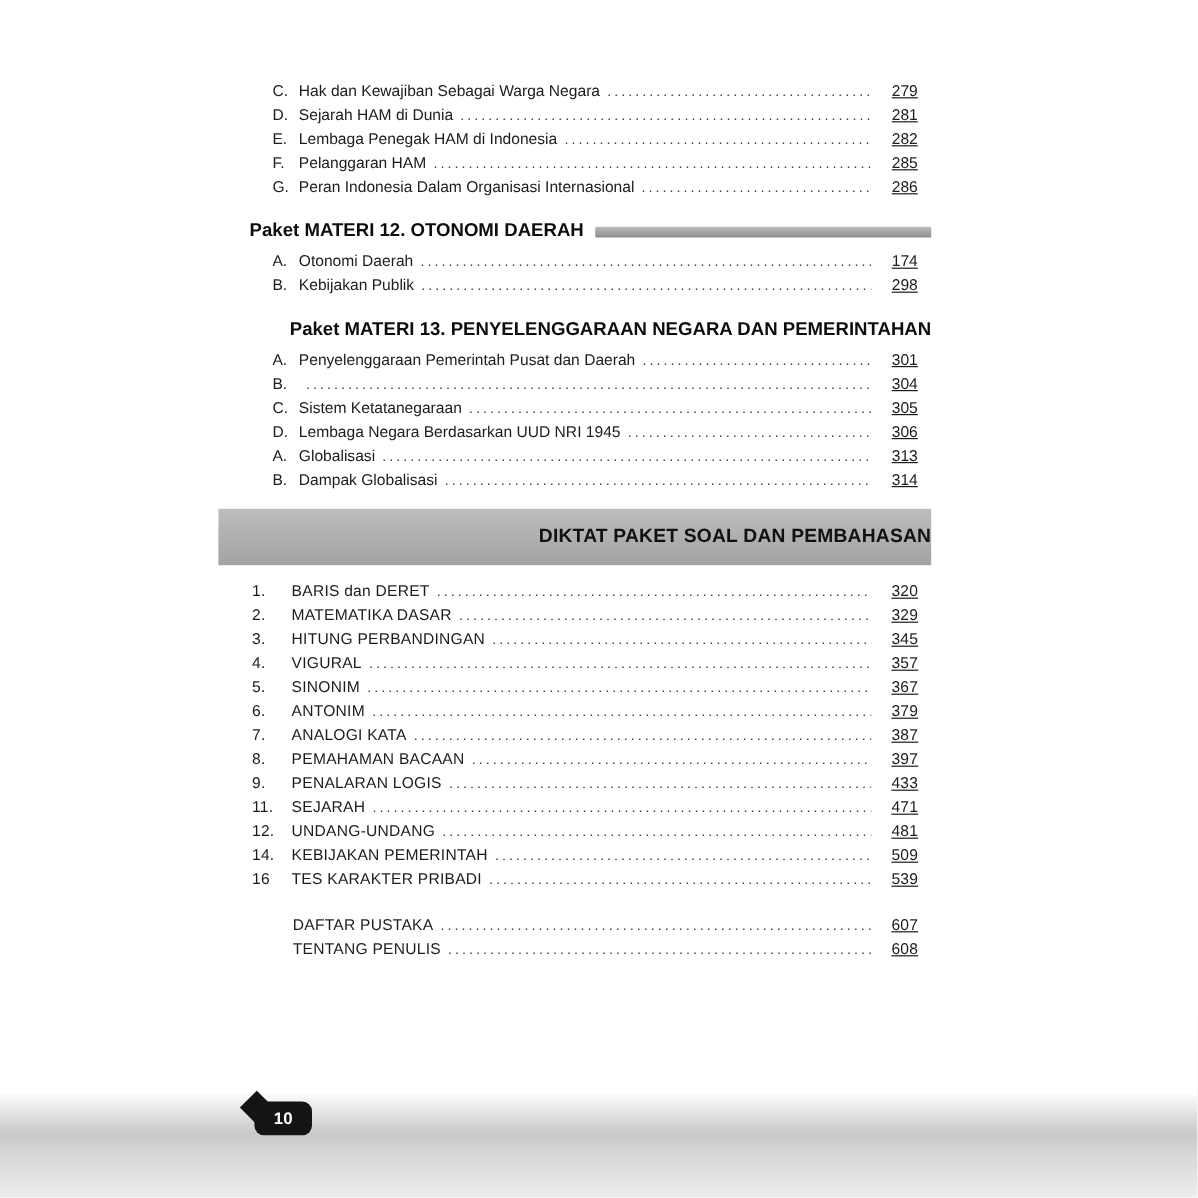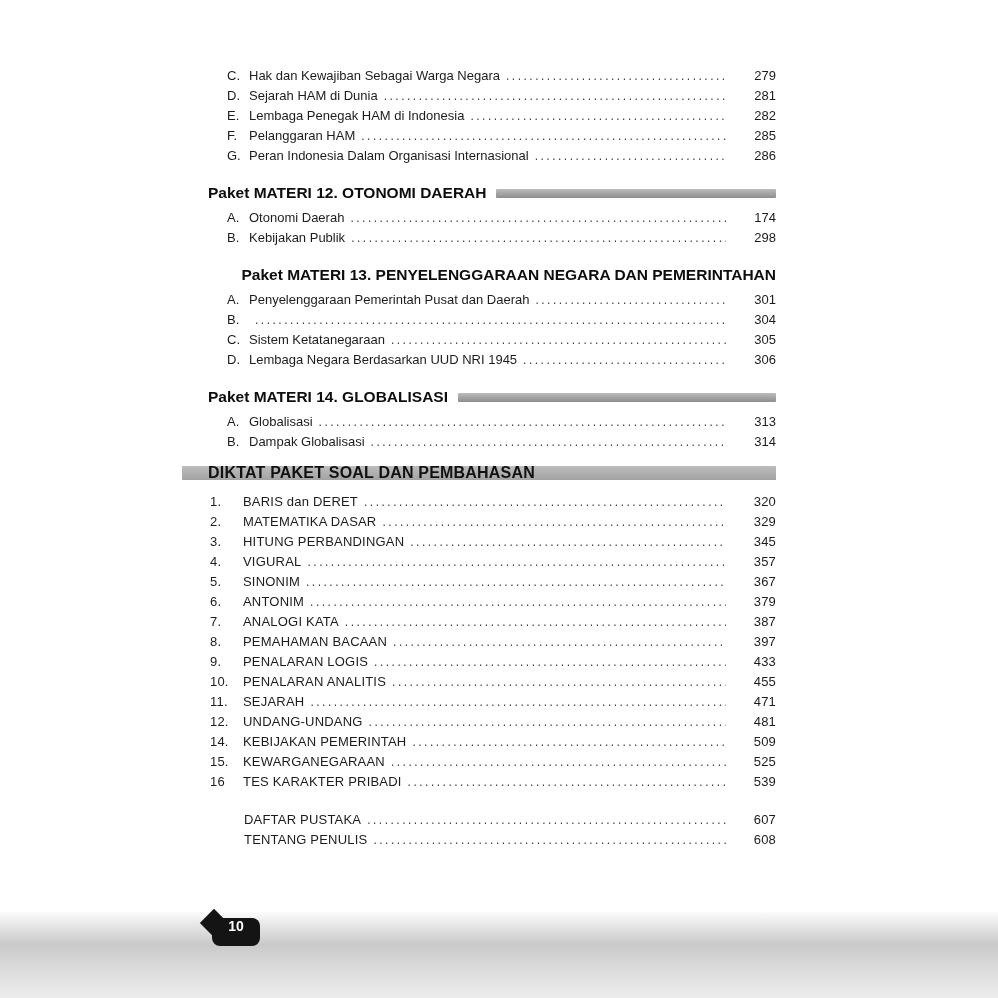--- a/index.html
+++ b/index.html
@@ -18,21 +18,21 @@
   .toc-list { padding-top: 66px; }
 
   .row { display: flex; line-height: 20px; font-size: 13px; }
   .row .label { flex: 0 0 auto; }
   .row .title { flex: 0 1 auto; white-space: nowrap; }
   .row .dots { flex: 1 1 auto; overflow: hidden; white-space: nowrap; margin: 0 6px; }
   .row .dots::after {
     content: "..........................................................................................................................................................";
     font-size: 12px; letter-spacing: 2.5px; color: #3a3a3a;
   }
-  .row .pageno { flex: 0 0 44px; text-align: right; }
+  .row .pageno { flex: 0 0 44px; text-align: center; text-decoration: underline; }
 
   
   .row.lettered { padding-left: 19px; }
   .row.lettered .label { width: 22px; }
 
   
   .row.numbered { padding-left: 2px; letter-spacing: 0.2px; }
   .row.numbered .label { width: 33px; }
 
   
@@ -49,24 +49,25 @@
     font-size: 15.5px; font-weight: bold; white-space: nowrap; color: #0d0d0d;
   }
   .section-heading .heading-bar {
     flex: 1 1 auto; height: 9px; margin-left: 10px;
     background: linear-gradient(180deg, #bcbcbc 0%, #a2a2a2 55%, #8e8e8e 100%);
     border-radius: 1px;
   }
 
   .banner {
     margin-top: 14px; margin-left: -26px;
-    width: calc(100% + 26px); height: 14px;
+    width: calc(100% + 26px); height: 47px;
     background: linear-gradient(180deg, #bdbdbd 0%, #adadad 60%, #a3a3a3 100%);
     display: flex; align-items: center;
     padding-left: 26px;
+    justify-content: flex-end;
   }
   .banner .banner-text {
     font-size: 16px; font-weight: bold; color: #111; letter-spacing: 0.2px;
   }
 
   .soal-list { margin-top: 12px; }
   .closing-list { margin-top: 18px; }
 
   .bottom-shade {
     position: absolute; left: 0; top: 912px; width: 998px; height: 86px;
@@ -74,21 +75,21 @@
   }
 
   .page-badge { position: absolute; left: 212px; top: 918px; z-index: 2; }
   .badge-cap {
     position: absolute; left: -8px; top: -5px; width: 20px; height: 20px;
     background: #141414; transform: rotate(45deg);
   }
   .badge-pill {
     position: relative; width: 48px; height: 28px;
     background: #141414; border-radius: 8px;
-    display: flex; justify-content: center;
+    display: flex; align-items: center; justify-content: center;
   }
   .badge-pill .badge-num { color: #fff; font-size: 14px; font-weight: bold; }
 </style>
 </head>
 <body>
 
 <div class="page">
 
   <div class="content">
 
@@ -185,24 +186,20 @@
               <div class="row lettered">
                 <span class="label">D.</span>
                 <span class="title">Lembaga Negara Berdasarkan UUD NRI 1945</span>
                 <span class="dots"></span>
                 <span class="pageno">306</span>
               </div>
             </div>
         </div>
 
         <div class="section">
-          <div class="section-heading">
-            <span class="heading-text">Paket MATERI 14. GLOBALISASI</span>
-            <span class="heading-bar"></span>
-          </div>
           <div>
 
               <div class="row lettered">
                 <span class="label">A.</span>
                 <span class="title">Globalisasi</span>
                 <span class="dots"></span>
                 <span class="pageno">313</span>
               </div>
 
               <div class="row lettered">
@@ -277,26 +274,20 @@
           <span class="pageno">397</span>
         </div>
 
         <div class="row numbered">
           <span class="label">9.</span>
           <span class="title">PENALARAN LOGIS</span>
           <span class="dots"></span>
           <span class="pageno">433</span>
         </div>
 
-        <div class="row numbered">
-          <span class="label">10.</span>
-          <span class="title">PENALARAN ANALITIS</span>
-          <span class="dots"></span>
-          <span class="pageno">455</span>
-        </div>
 
         <div class="row numbered">
           <span class="label">11.</span>
           <span class="title">SEJARAH</span>
           <span class="dots"></span>
           <span class="pageno">471</span>
         </div>
 
         <div class="row numbered">
           <span class="label">12.</span>
@@ -306,26 +297,20 @@
         </div>
 
 
         <div class="row numbered">
           <span class="label">14.</span>
           <span class="title">KEBIJAKAN PEMERINTAH</span>
           <span class="dots"></span>
           <span class="pageno">509</span>
         </div>
 
-        <div class="row numbered">
-          <span class="label">15.</span>
-          <span class="title">KEWARGANEGARAAN</span>
-          <span class="dots"></span>
-          <span class="pageno">525</span>
-        </div>
 
         <div class="row numbered">
           <span class="label">16</span>
           <span class="title">TES KARAKTER PRIBADI</span>
           <span class="dots"></span>
           <span class="pageno">539</span>
         </div>
 
       </div>
 

